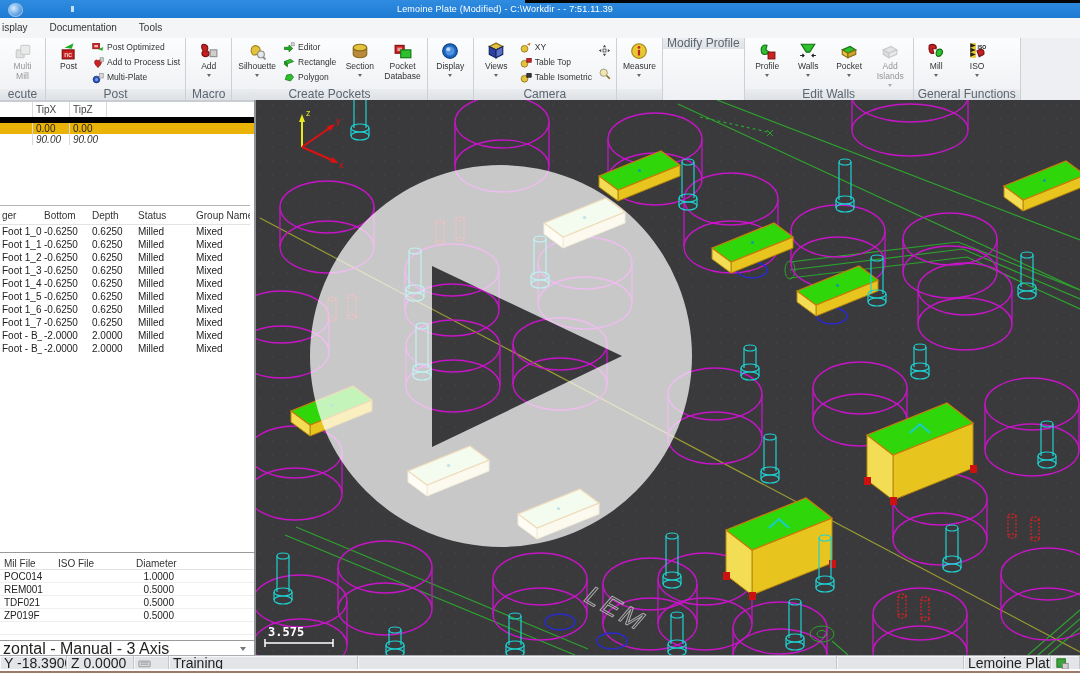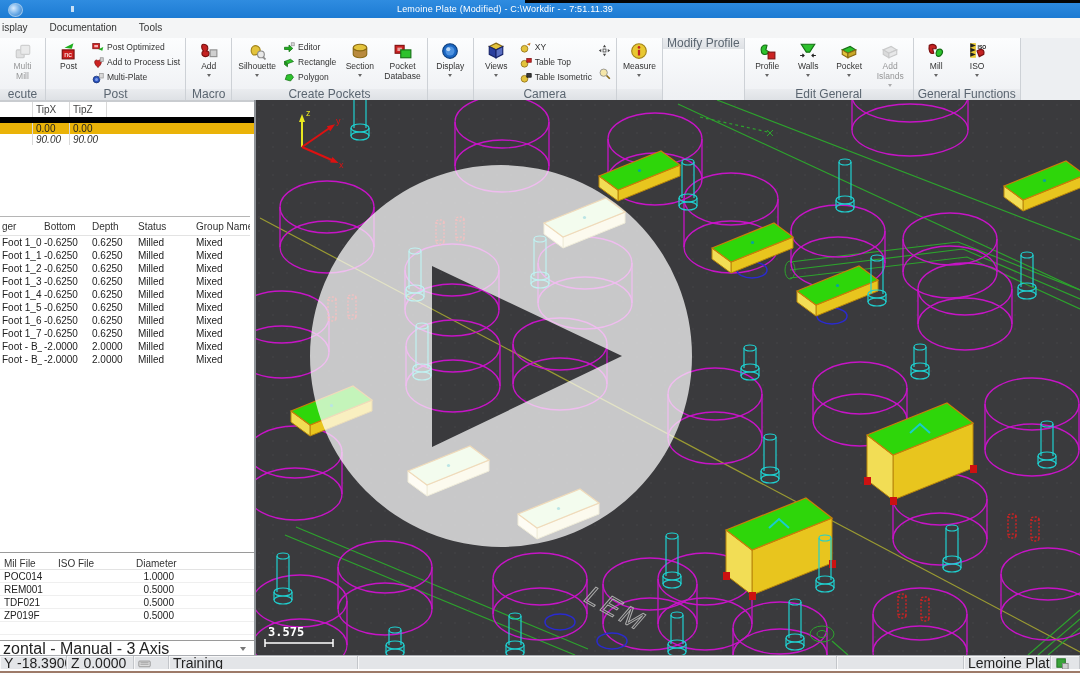--- a/index.html
+++ b/index.html
@@ -37,21 +37,21 @@
   .panel{position:absolute;top:100px;left:0;width:254px;height:555px;background:#fff;border-right:2px solid #8f9398;font-size:10px;color:#222;}
   .tip-table{position:absolute;top:0;left:0;right:0;height:105px;}
   .tip-header{display:flex;height:15px;border-top:2px solid #c9ccd0;border-bottom:6px solid #000000;align-items:center;color:#444;}
   .tip-row{display:flex;height:11px;align-items:center;}
   .tip-row.sel{background:#eab308;}
   .tip-row.alt{font-style:italic;color:#333;}
   .tc0{width:32px;}
   .tc1,.tc2{width:33px;border-left:1px solid #d9d9d9;padding-left:3px;height:100%;display:flex;align-items:center;}
   .tipfill{border-left:1px solid #d9d9d9;flex:1;height:100%;}
 
-  .pocket-table{position:absolute;top:105px;left:0;right:4px;height:347px;border-top:1px solid #b5b5b5;margin-top:11px;}
+  .pocket-table{position:absolute;top:105px;left:0;right:4px;height:347px;border-top:1px solid #b5b5b5;}
   .phead{display:flex;height:18px;align-items:center;color:#333;border-bottom:1px solid #e3e3e3;}
   .prow{display:flex;height:13px;align-items:center;}
   .pc{overflow:hidden;white-space:nowrap;}
   .pc0{width:40px;padding-left:2px;}
   .pc1{width:46px;padding-left:2px;}
   .pc2{width:44px;padding-left:2px;}
   .pc3{width:56px;padding-left:2px;}
   .pc4{flex:1;padding-left:2px;}
 
   .tool-table{position:absolute;top:452px;left:0;right:0;height:88px;border-top:1px solid #9a9a9a;}
@@ -370,21 +370,21 @@
                 <path d="M2 7 L9 4 L14 7 L7 10 Z" fill="#cfcfcf" stroke="#9a9a9a"></path>
                 <path d="M2 7 L7 10 L7 14 L2 11 Z" fill="#bdbdbd" stroke="#9a9a9a"></path>
                 <path d="M14 7 L7 10 L7 14 L14 11 Z" fill="#d8d8d8" stroke="#9a9a9a"></path>
               </svg>
             </span>
             <span class="rlbl">Add
 Islands</span>
             <span class="caret"></span>
           </div>
         </div>
-        <div class="rgroup-label">Edit General</div>
+        <div class="rgroup-label">Edit Walls</div>
       </div>
       <div class="rgroup">
         <div class="rgroup-content">
           <div class="rbig">
             <span class="ricon">
               <svg viewBox="0 0 16 16" width="18" height="18">
                 <path d="M2 3 C6 1 9 3 8 6 L5 6 L6 10 C3 11 1 8 2 3 Z" fill="#c42222" stroke="#7a1010"></path>
                 <path d="M9 7 C13 5 15 8 13 11 C11 14 8 13 8 10 Z" fill="#2dc22d" stroke="#157015"></path>
               </svg>
             </span>

